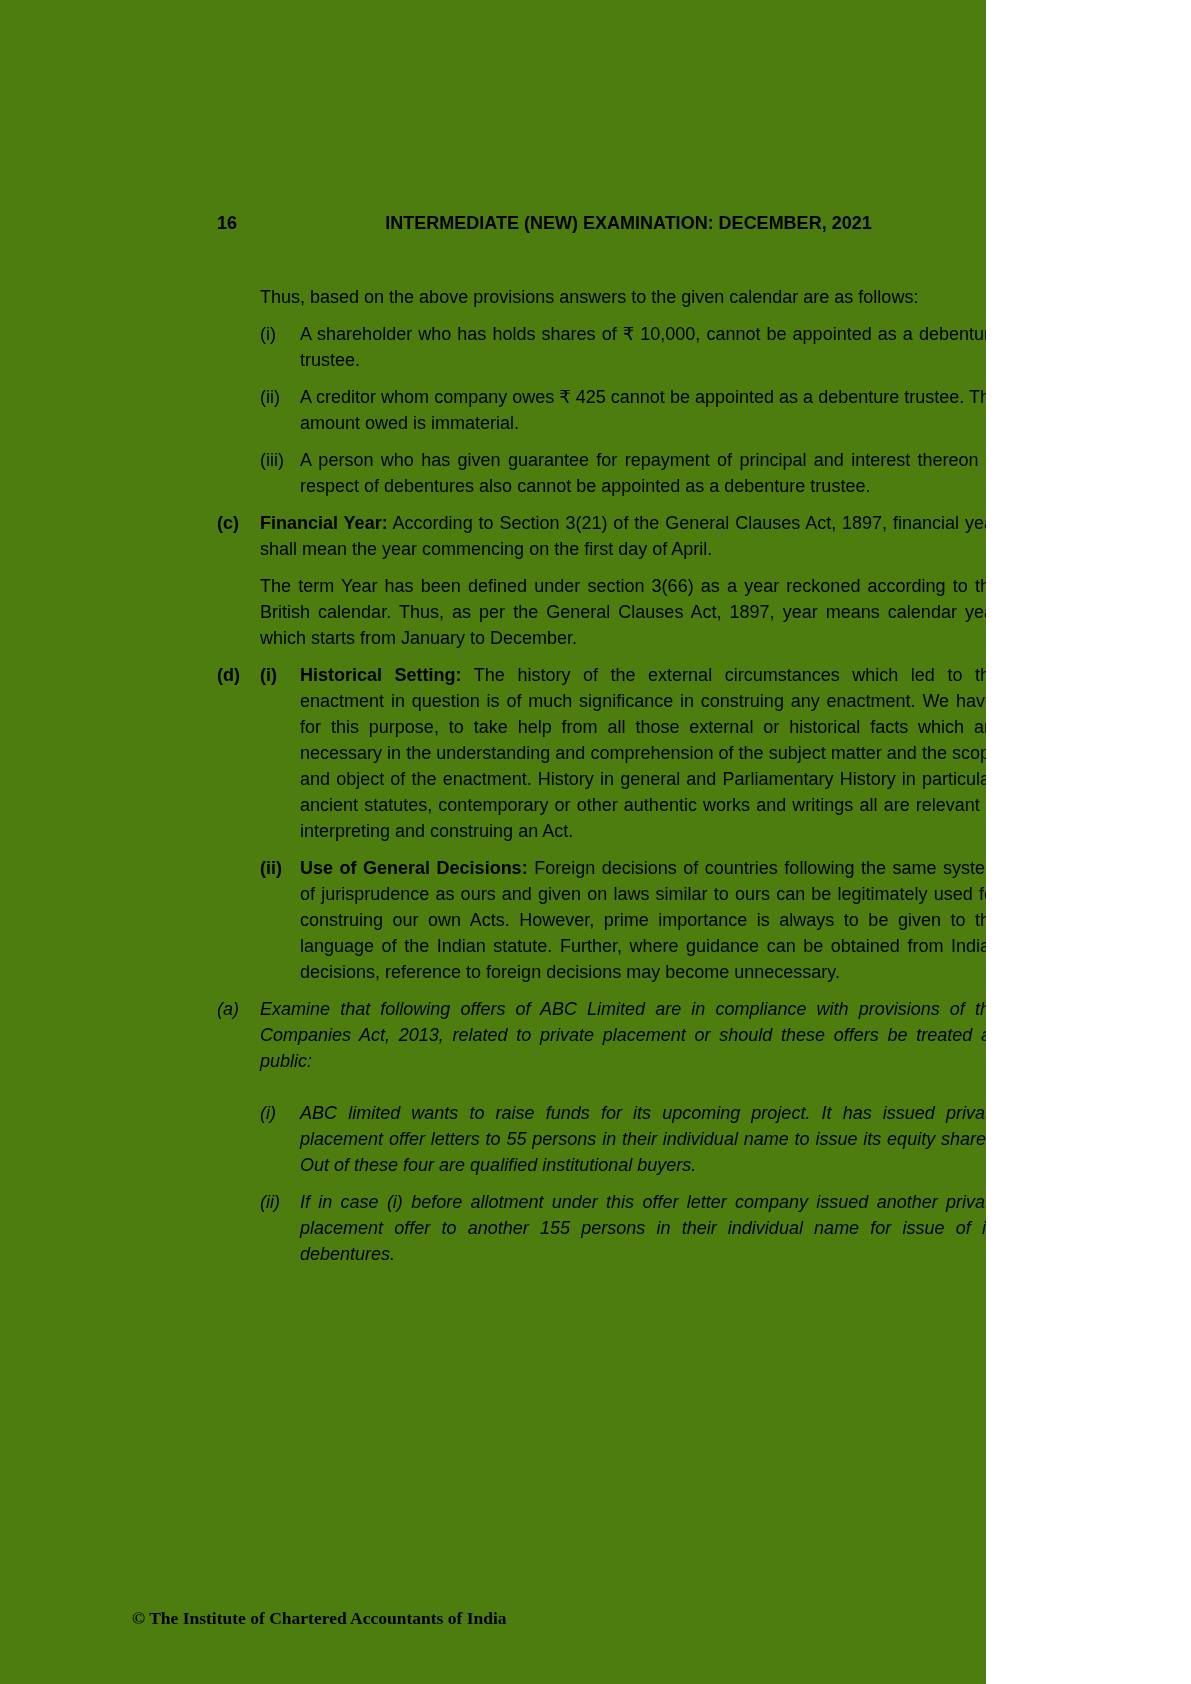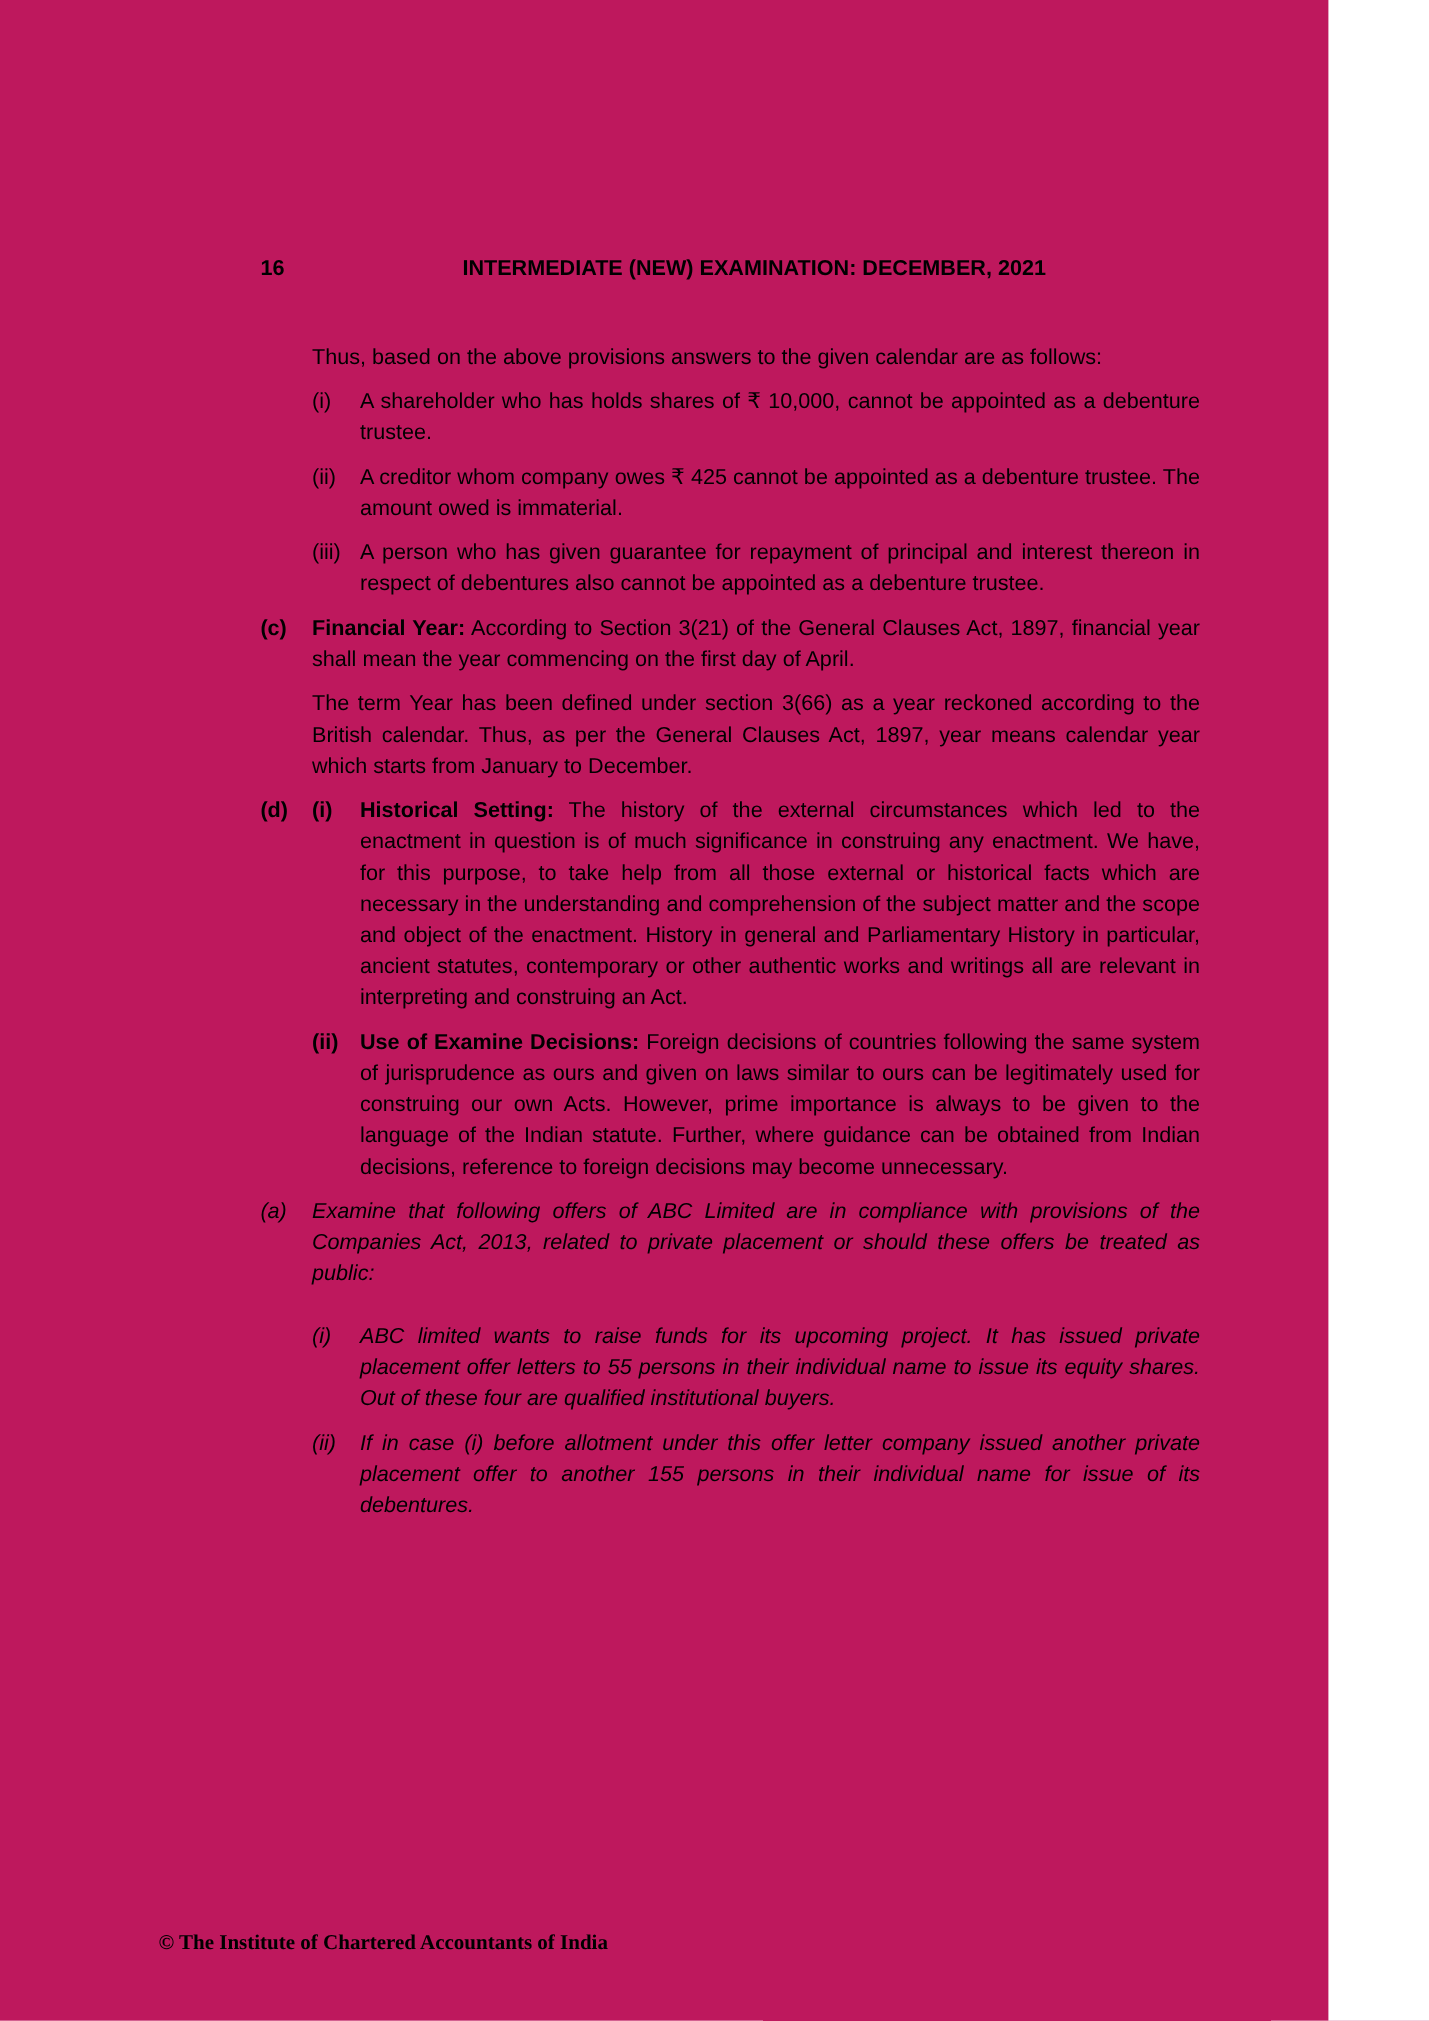--- a/index.html
+++ b/index.html
@@ -5,22 +5,22 @@
   html, body { margin: 0; padding: 0; }
   body {
     width: 1191px; height: 1684px;
     background: #ffffff;
     font-family: "Liberation Sans", "DejaVu Sans", sans-serif;
     color: #000000;
     -webkit-font-smoothing: antialiased;
   }
   .page {
     position: relative;
-    width: 1107px; height: 1684px;
-    background: #be185d;
+    width: 986px; height: 1684px;
+    background: #4d7c0f;
     overflow: hidden;
   }
   .content {
     position: absolute;
     left: 217px; top: 210px;
     width: 783px;
     font-size: 18px;
     line-height: 26px;
   }
   .hdr {
@@ -103,21 +103,21 @@
         <div class="row">
           <div class="m2 b">(i)</div>
           <div class="txt">
             <span class="b">Historical Setting:</span>
             <span>The history of the external circumstances which led to the enactment in question is of much significance in construing any enactment. We have, for this purpose, to take help from all those external or historical facts which are necessary in the understanding and comprehension of the subject matter and the scope and object of the enactment. History in general and Parliamentary History in particular, ancient statutes, contemporary or other authentic works and writings all are relevant in interpreting and construing an Act.</span>
           </div>
         </div>
         <div class="row">
           <div class="m2 b">(ii)</div>
           <div class="txt">
-            <span class="b">Use of Examine Decisions:</span>
+            <span class="b">Use of General Decisions:</span>
             <span>Foreign decisions of countries following the same system of jurisprudence as ours and given on laws similar to ours can be legitimately used for construing our own Acts. However, prime importance is always to be given to the language of the Indian statute. Further, where guidance can be obtained from Indian decisions, reference to foreign decisions may become unnecessary.</span>
           </div>
         </div>
       </div>
     </div>
 
 
     <div class="row it">
       <div class="m1">(a)</div>
       <div class="col">

